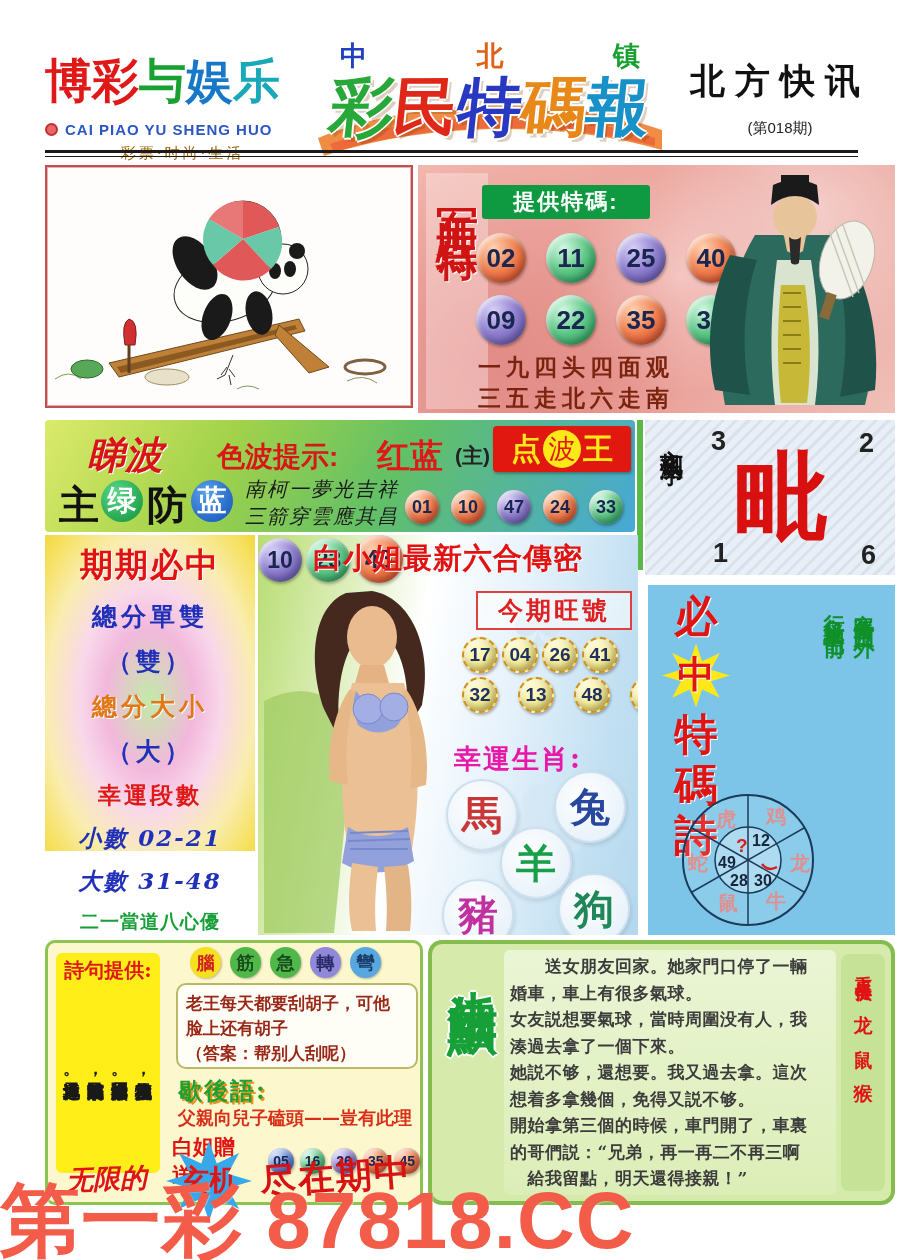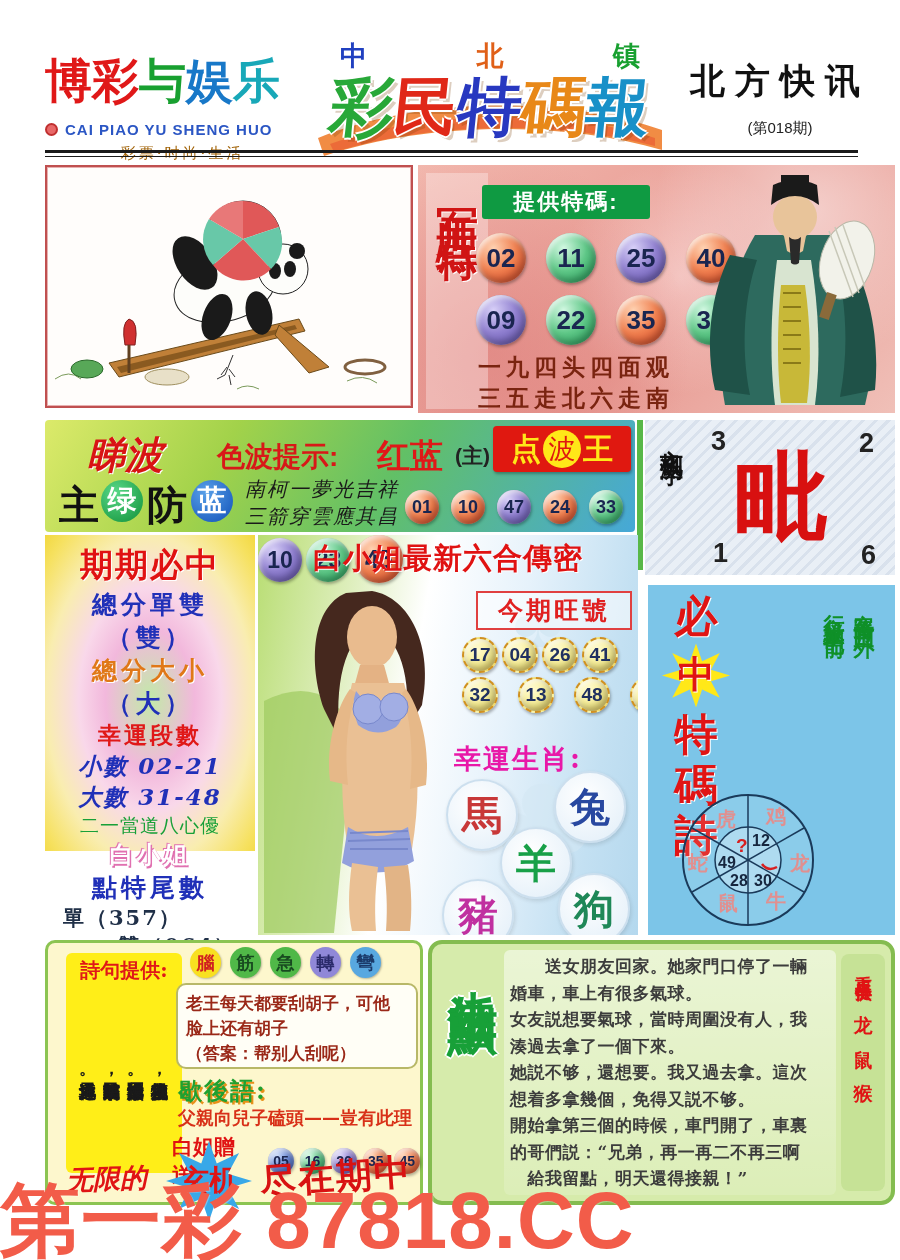--- a/index.html
+++ b/index.html
@@ -109,27 +109,27 @@
   .xj-label { left:12px; top:10px; height:140px; font-size:23px; font-weight:900; color:#111;
     letter-spacing:4px; font-family:"DejaVu Serif",serif; }
   .xj-glyph { left:70px; top:16px; width:130px; text-align:center; font-size:95px; line-height:120px;
     font-weight:900; color:#d81010; font-family:"DejaVu Serif",serif; }
   .xj-corner { font-size:27px; font-weight:bold; color:#222; }
 
   
   .qiqi { left:45px; top:535px; width:210px; height:316px; padding:8px 4px;
     display:flex; flex-direction:column; justify-content:space-between; align-items:center;
     text-align:center; font-family:"DejaVu Serif",serif;
-    background:radial-gradient(ellipse at 50% 52%, #c2eaa8 0%, #f2b8dc 30%, #f9d8ea 48%, #f9edb0 70%, #f6e160 90%, #f2d840 100%); }
+    background:radial-gradient(ellipse at 50% 52%, #c2eaa8 0%, #f2b8dc 30%, #f9d8ea 48%, #f9edb0 70%, #f6e160 90%, #f2d840 100%);gap:12px; }
   .qq-title { font-size:33px; font-weight:900; color:#e01212; letter-spacing:2px; text-shadow:1px 1px 0 #fff; }
   .qq-blue { font-size:25px; font-weight:900; color:#2030b8; letter-spacing:4px; }
   .qq-orange { font-size:25px; font-weight:900; color:#e07818; letter-spacing:4px; text-shadow:1px 1px 0 #fff; }
   .qq-red { font-size:23px; font-weight:900; color:#e01818; letter-spacing:3px; }
   .qq-num { font-size:23px; font-weight:900; color:#2030b8; font-style:italic; letter-spacing:2px; }
-  .qq-green { font-size:19px; font-weight:normal; color:#18a038; letter-spacing:1px; }
+  .qq-green { font-size:19px; font-weight:bold; color:#18a038; letter-spacing:1px; }
   .qq-white { font-size:24px; font-weight:900; color:#fff; text-shadow:1.5px 1.5px 0 #e070b0,-1px -1px 0 #e070b0; letter-spacing:3px; }
   .qq-dark { font-size:21px; font-weight:900; color:#203048; letter-spacing:2px; }
   .qq-right { align-self:flex-end; padding-right:14px; }
   .qq-left { align-self:flex-start; padding-left:14px; }
 
   
   .bxj { left:258px; top:535px; width:380px; height:400px; overflow:hidden;
     background:linear-gradient(100deg,#b8dd72 0%,#ddeebb 22%,#ffffff 40%,#e6f2fb 62%,#c3e0f2 85%,#b4d8ee 100%); }
   .bxj-club { color:#d4e8f4; font-weight:bold; }
   .bxj-title { left:0; top:4px; width:100%; text-align:center; font-size:29px; font-weight:900;
@@ -158,22 +158,22 @@
     clip-path:polygon(100% 50%,72% 59%,85% 85%,59% 72%,50% 100%,41% 72%,15% 85%,28% 59%,0% 50%,28% 41%,15% 15%,41% 28%,50% 0%,59% 28%,85% 15%,72% 41%); }
   .star .ch { font-size:37px; }
   .bz-poem { right:16px; top:12px; height:230px; }
   .bz-poem div { font-size:21px; font-weight:900; color:#0f9028; letter-spacing:4px;
     line-height:30px; font-family:"DejaVu Serif",serif; }
   .bz-wheel { left:30px; top:205px; }
 
   
   .shiju { left:45px; top:940px; width:378px; height:265px; background:#fdf7cd;
     border:3px solid #8cc452; border-radius:10px; }
-  .sj-ybox { left:18px; top:10px; width:116px; height:220px; background:#ffee18; border-radius:6px;
-    padding:4px 10px; text-align:center; }
+  .sj-ybox { left:8px; top:10px; width:104px; height:220px; background:#ffee18; border-radius:6px;
+    padding:4px 4px; text-align:center; }
   .sj-label { font-size:20px; font-weight:900; color:#e01818; font-family:"DejaVu Serif",serif; }
   .sj-poem { margin:4px auto 0; height:178px; }
   .sj-poem div { font-size:17px; font-weight:900; color:#1a1a1a; line-height:24px;
     font-family:"DejaVu Serif",serif; }
   .sj-badges { left:142px; top:4px; display:flex; gap:9px; align-items:center; }
   .badge { width:31px; height:31px; border-radius:50%; display:flex; align-items:center;
     justify-content:center; font-size:18px; font-weight:900; font-family:"DejaVu Serif",serif;
     box-shadow:1px 1px 2px rgba(0,0,0,.25); }
   .bg-yellow { background:#f8e020; color:#d02020; } .bg-green { background:#50b848; color:#184a20; }
   .bg-purple { background:#9088d8; color:#2a2a6a; } .bg-blue { background:#58a8e0; color:#1a3a6a; }

